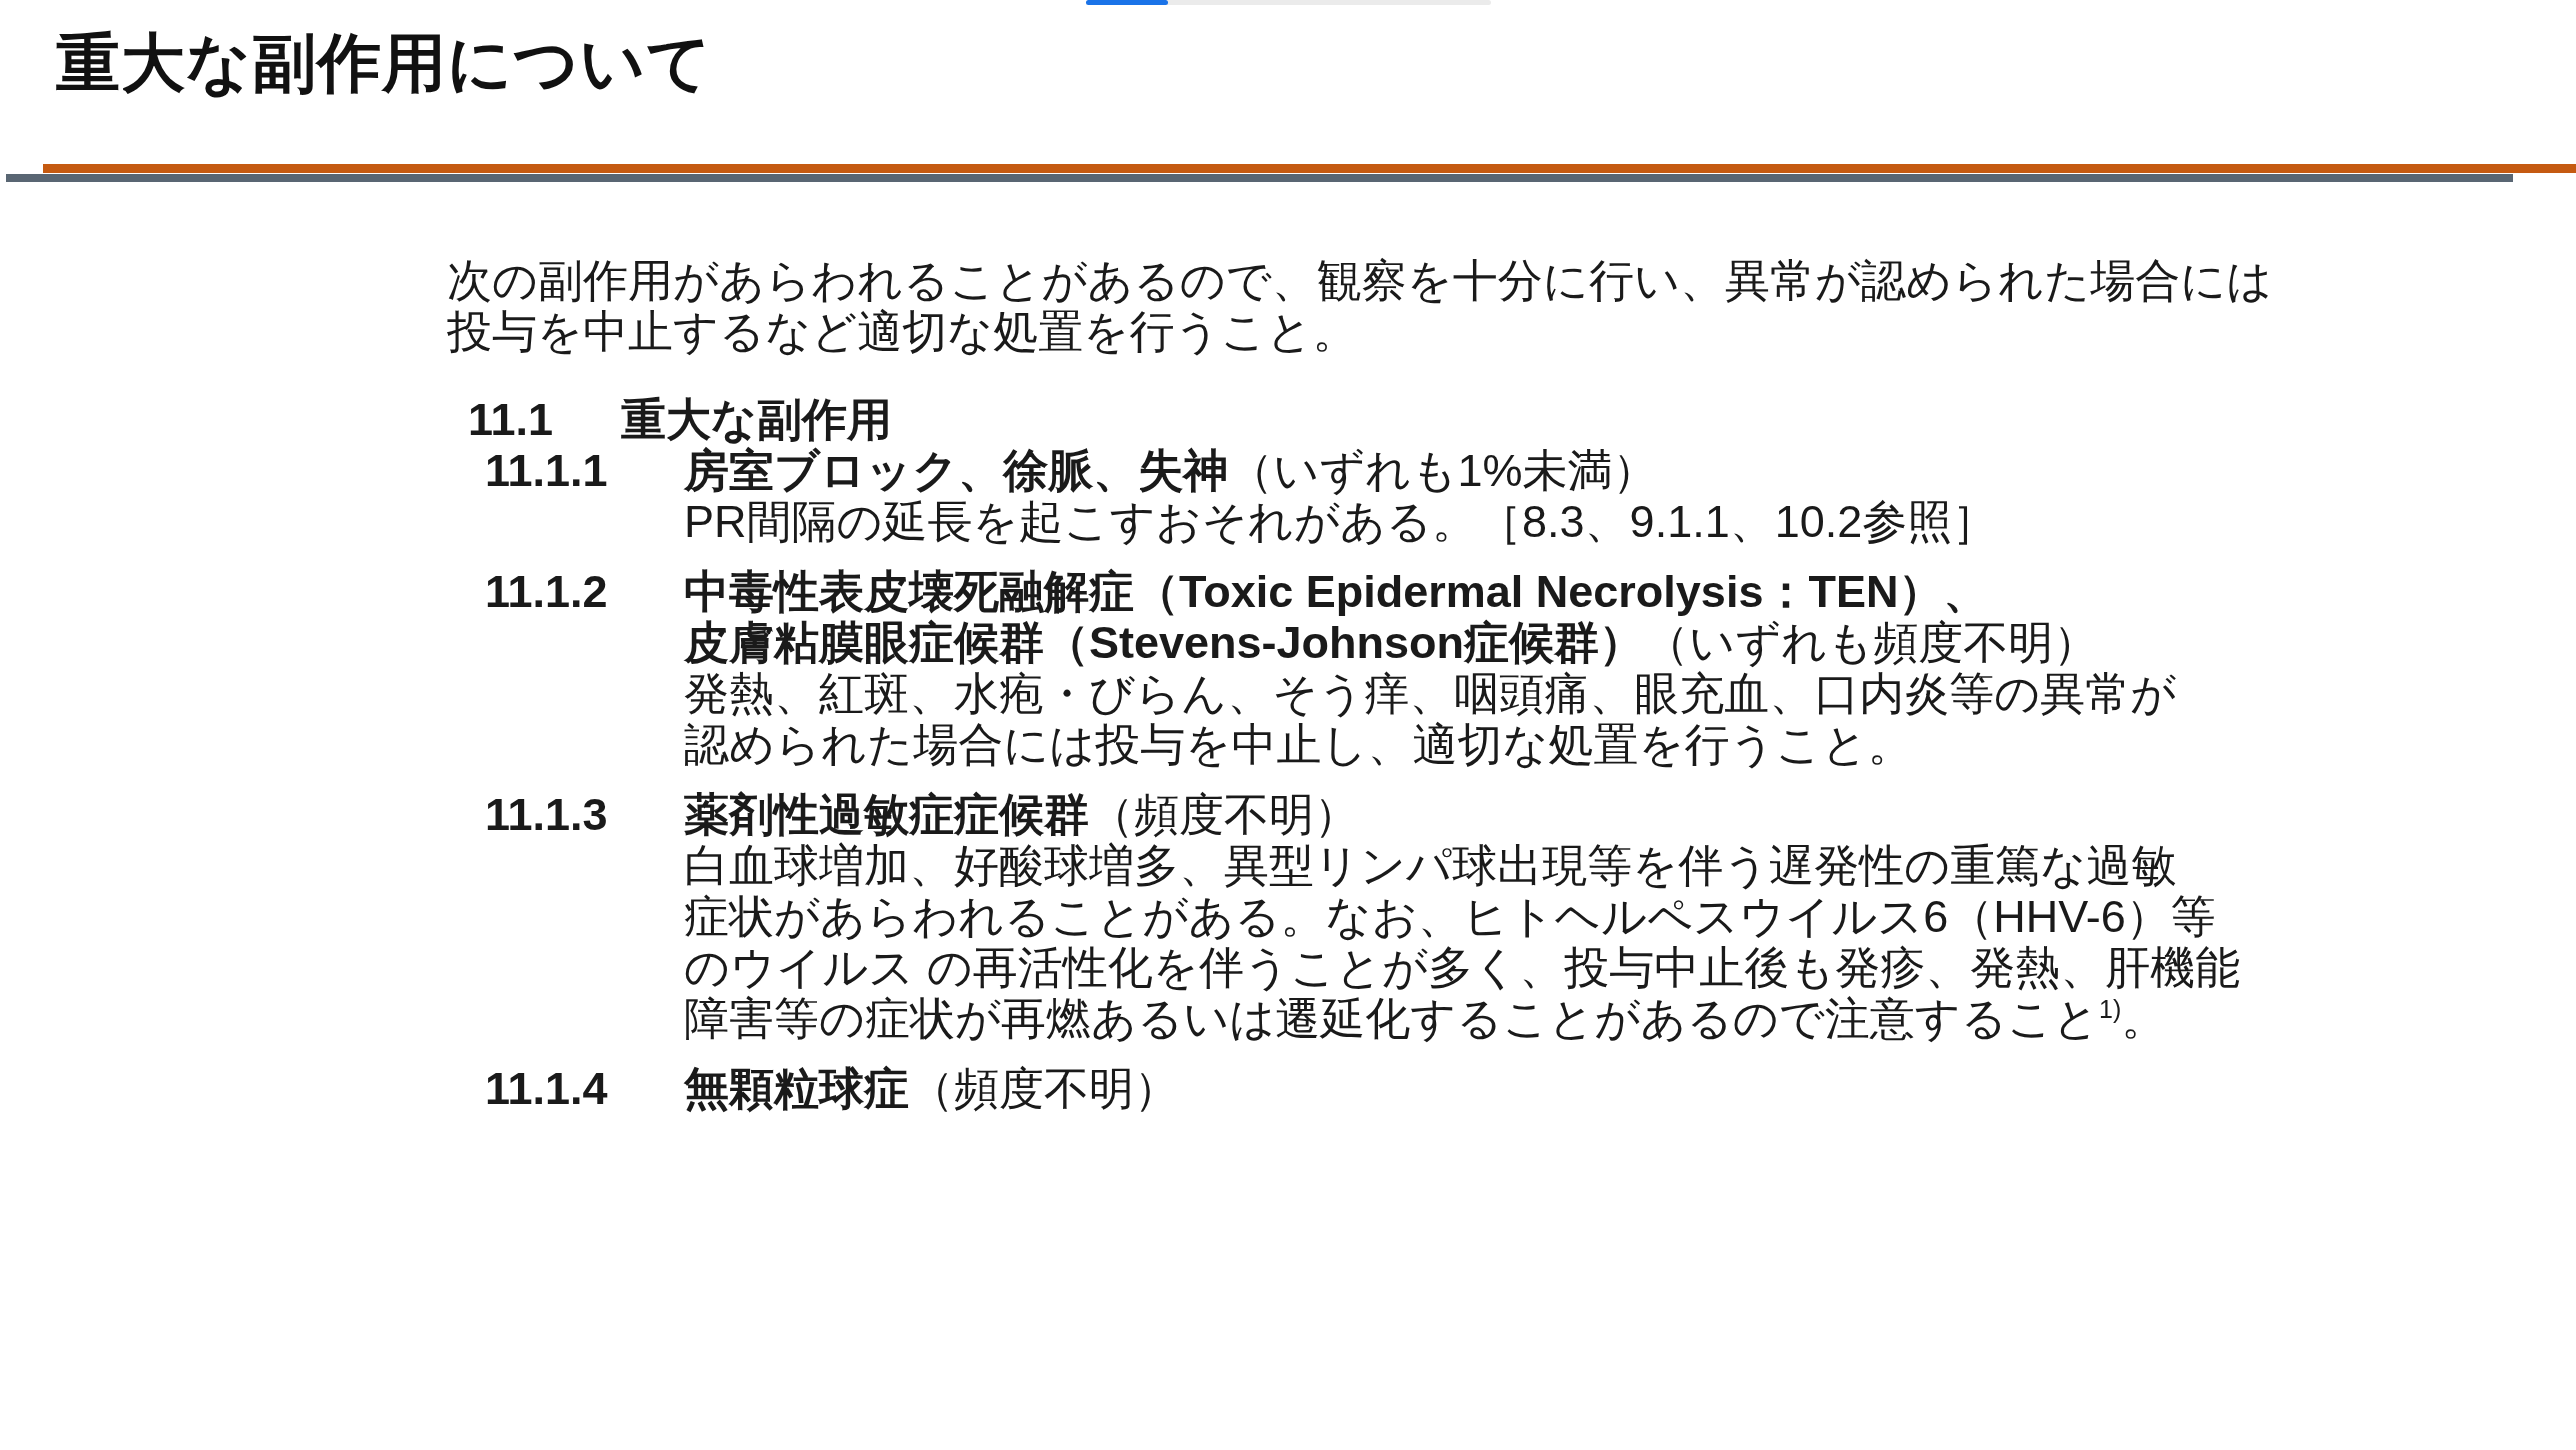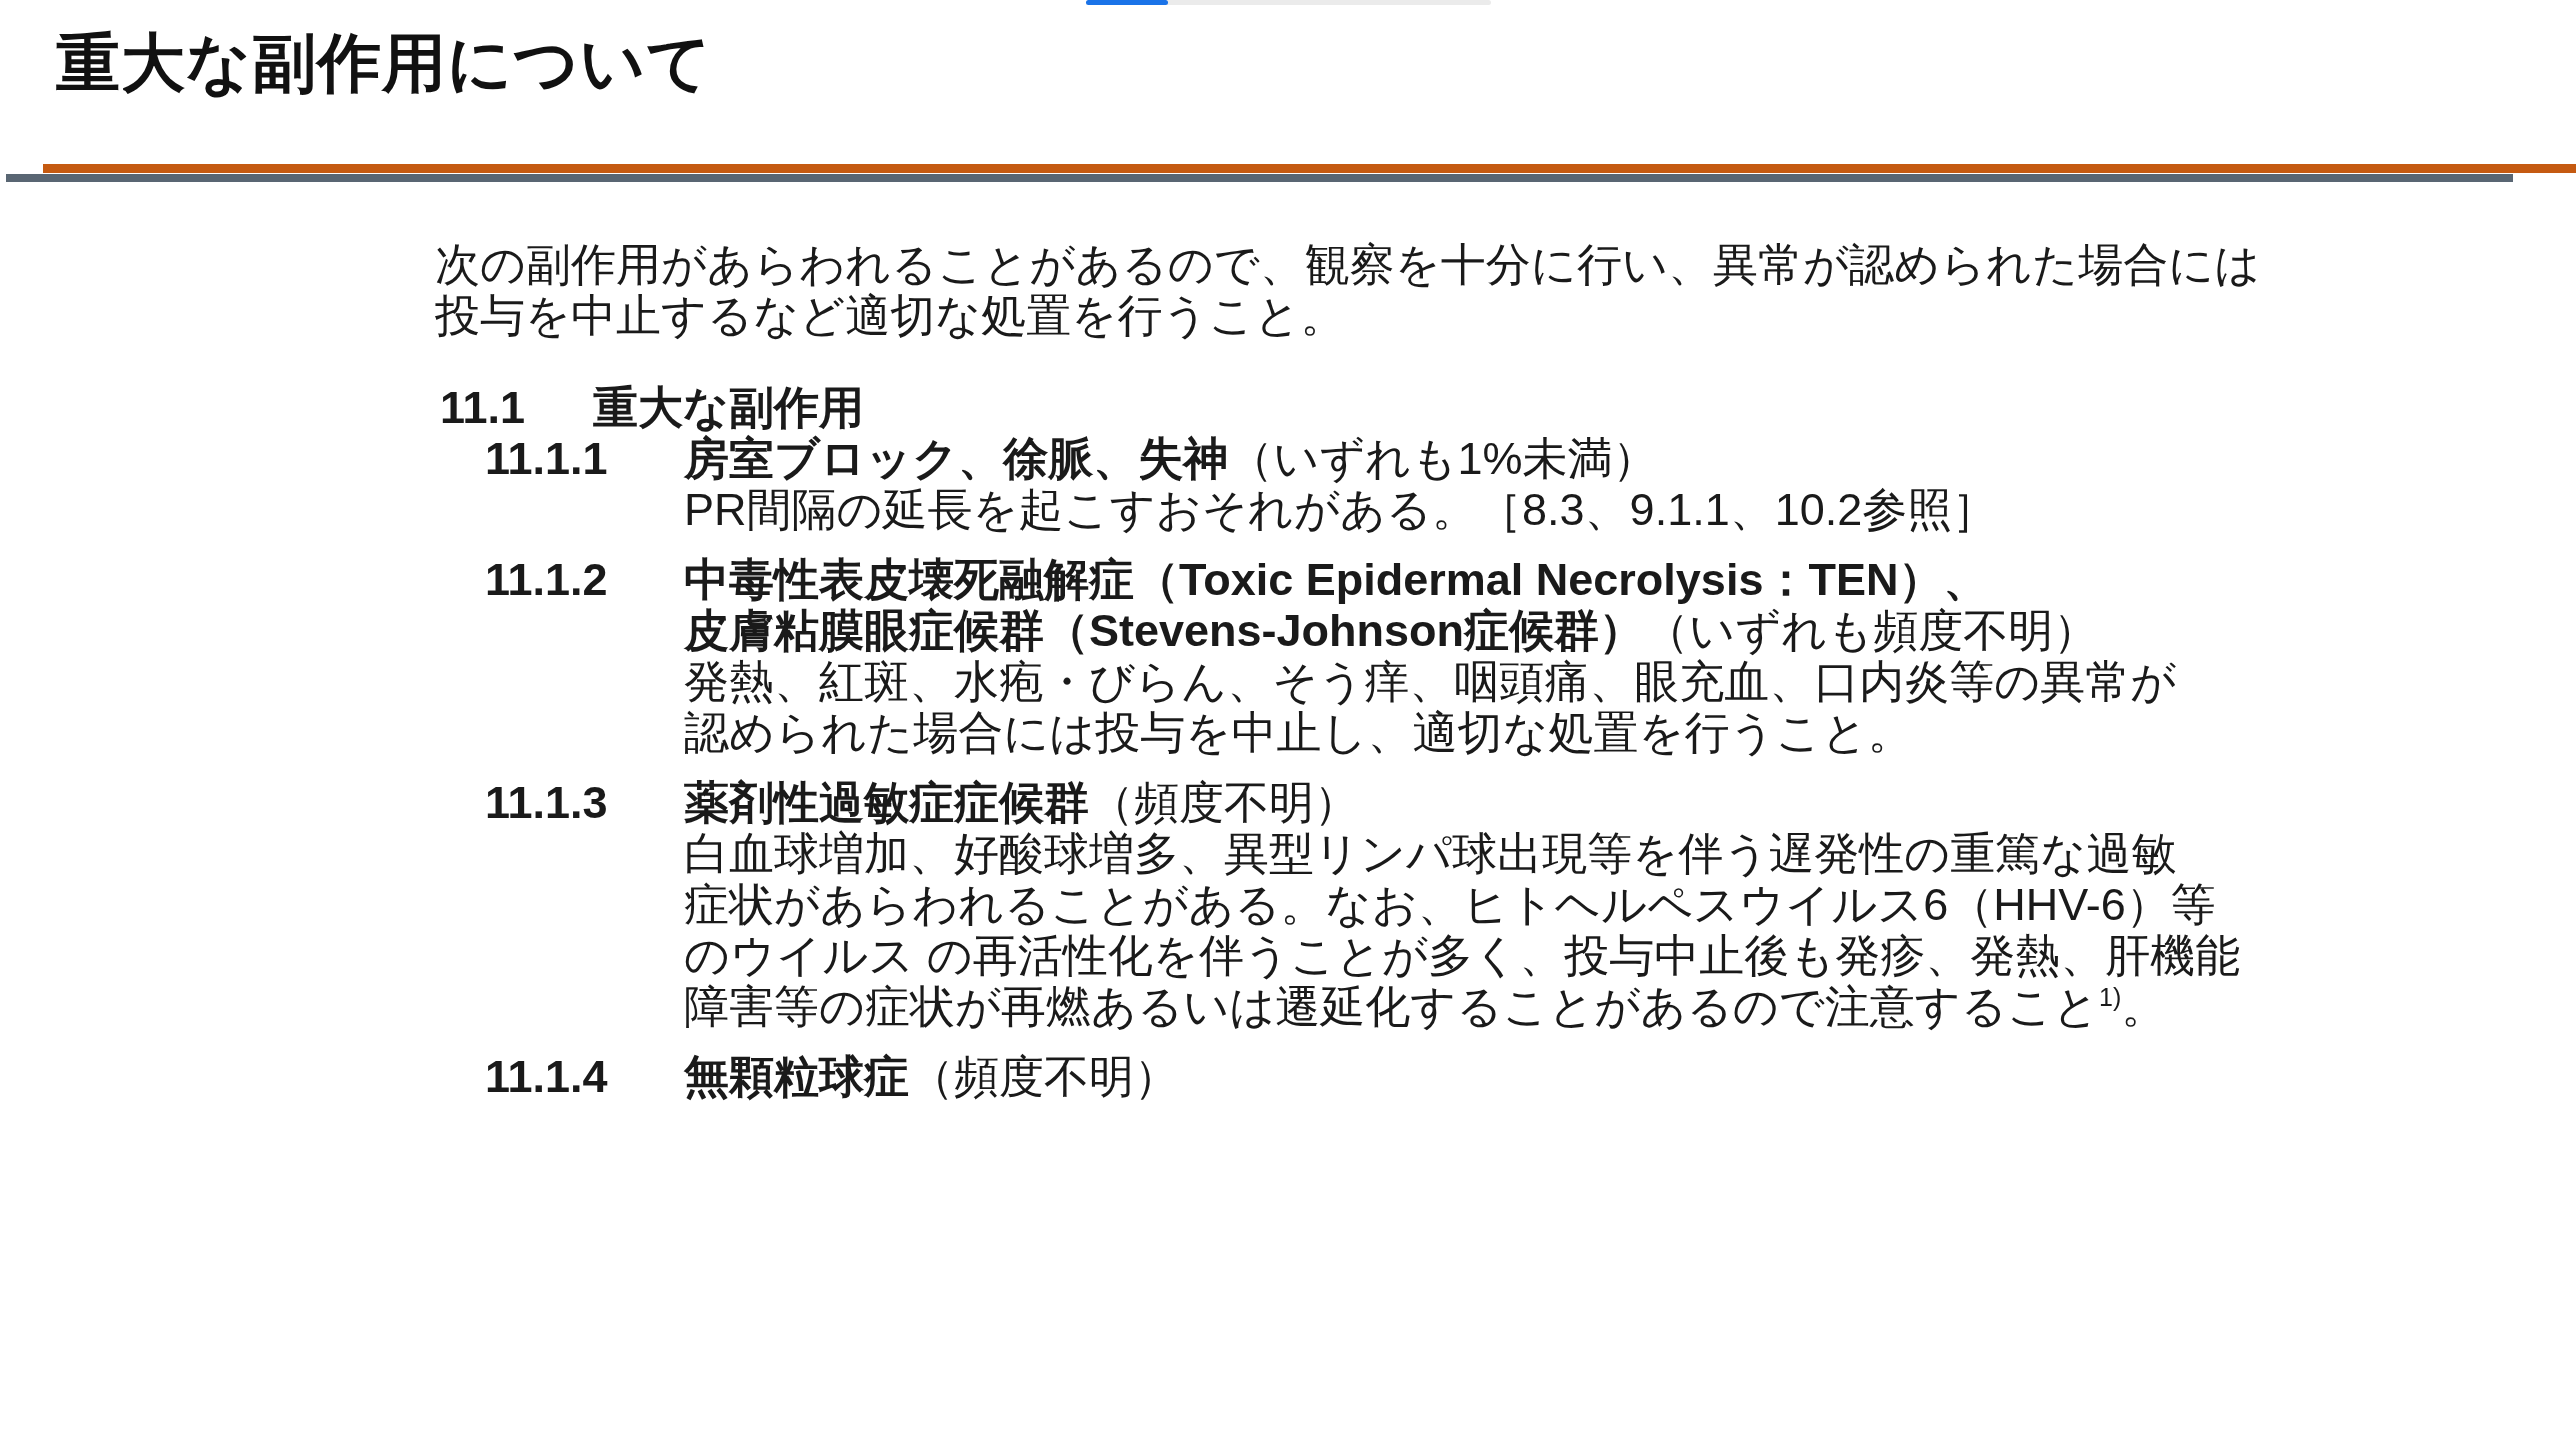--- a/index.html
+++ b/index.html
@@ -35,23 +35,23 @@
   }
   .rule-gray{
     position:absolute;left:6.3px;top:174px;width:2507px;height:8px;
     background:#596673;
   }
 
   .content{
     position:absolute;left:0;top:243px;right:0;
     font-size:45px;line-height:51px;color:#1a1a1a;
   }
-  .intro{margin:0;padding-left:435px;font-family:Liberation Mono, monospace;}
+  .intro{margin:12px;padding-left:435px;}
   .row{display:flex;align-items:flex-start;}
-  .row.section{padding-left:440px;margin-top:37px;font-weight:bold;}
+  .row.section{padding-left:440px;margin-top:37px;font-weight:bold;margin-left:28px;}
   .row.item{padding-left:485px;margin-top:19px;gap:20px;}
   .row.item.first{margin-top:0;}
   .num{font-weight:bold;flex:0 0 auto;display:inline-block;}
   .num.w171{width:153px;}
   .num.w200{width:179px;}
   .bold{font-weight:bold;}
   .note{font-weight:normal;}
   .itembody{flex:1 1 auto;}
   sup.ref{font-size:25px;line-height:0;vertical-align:super;}
 </style>

